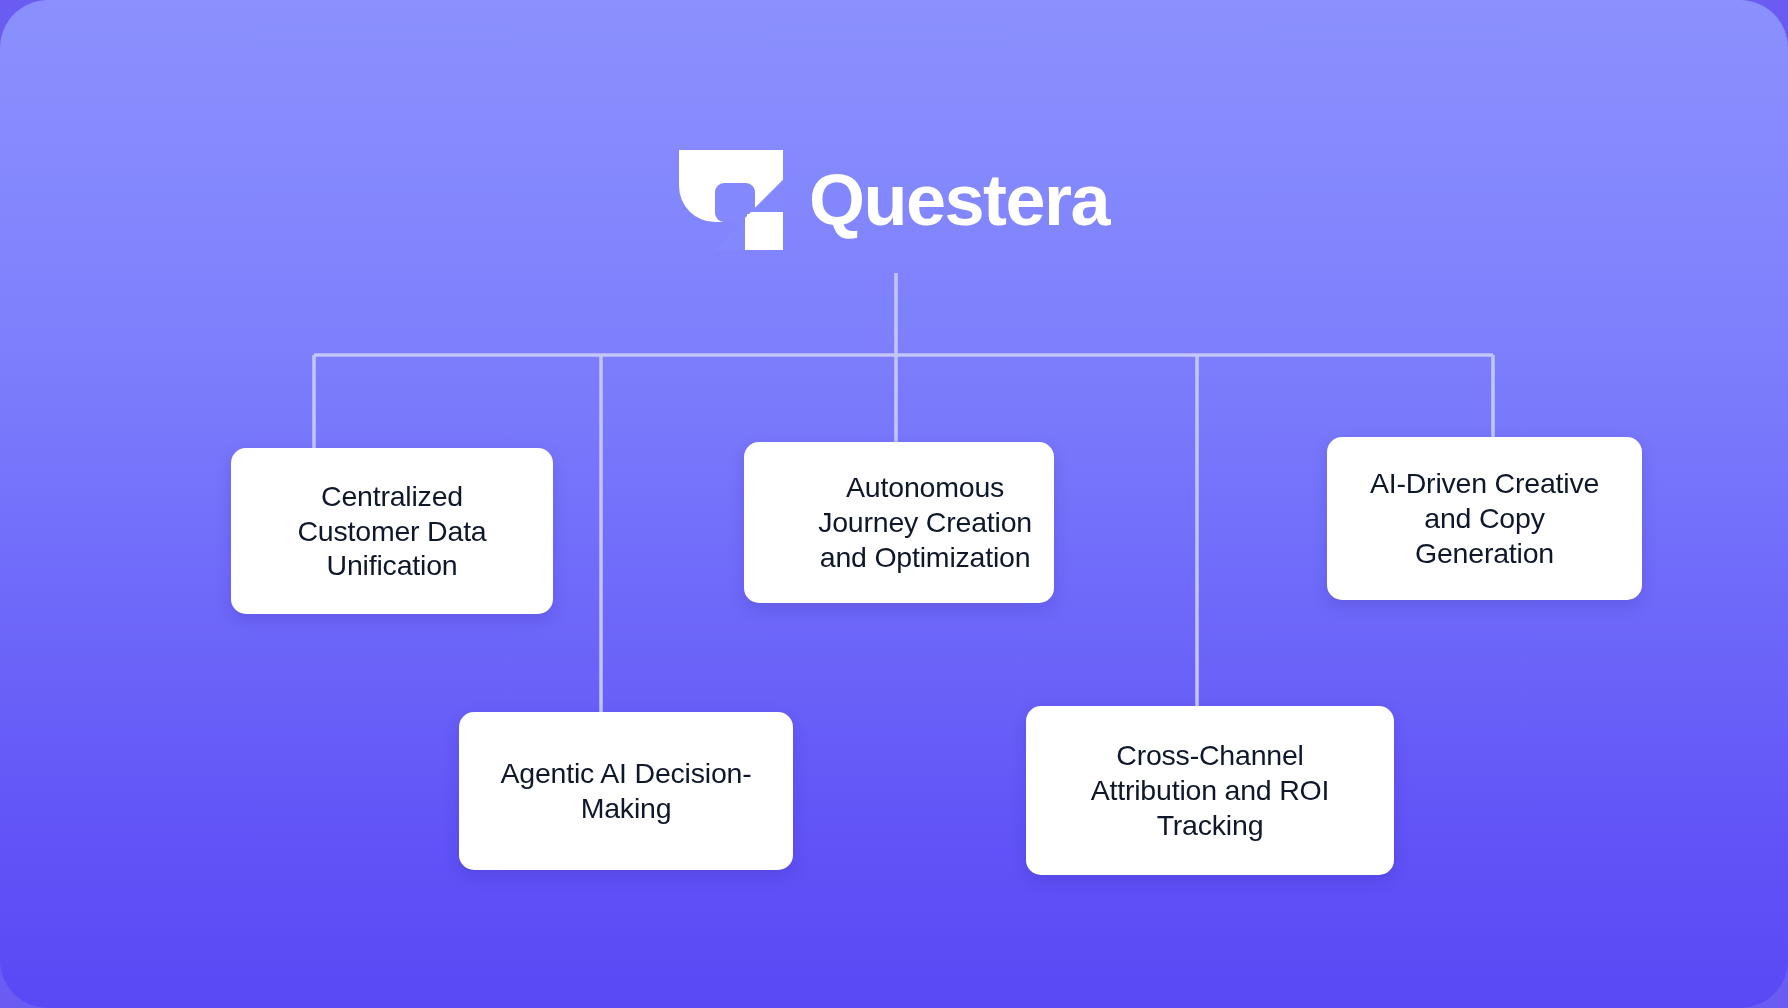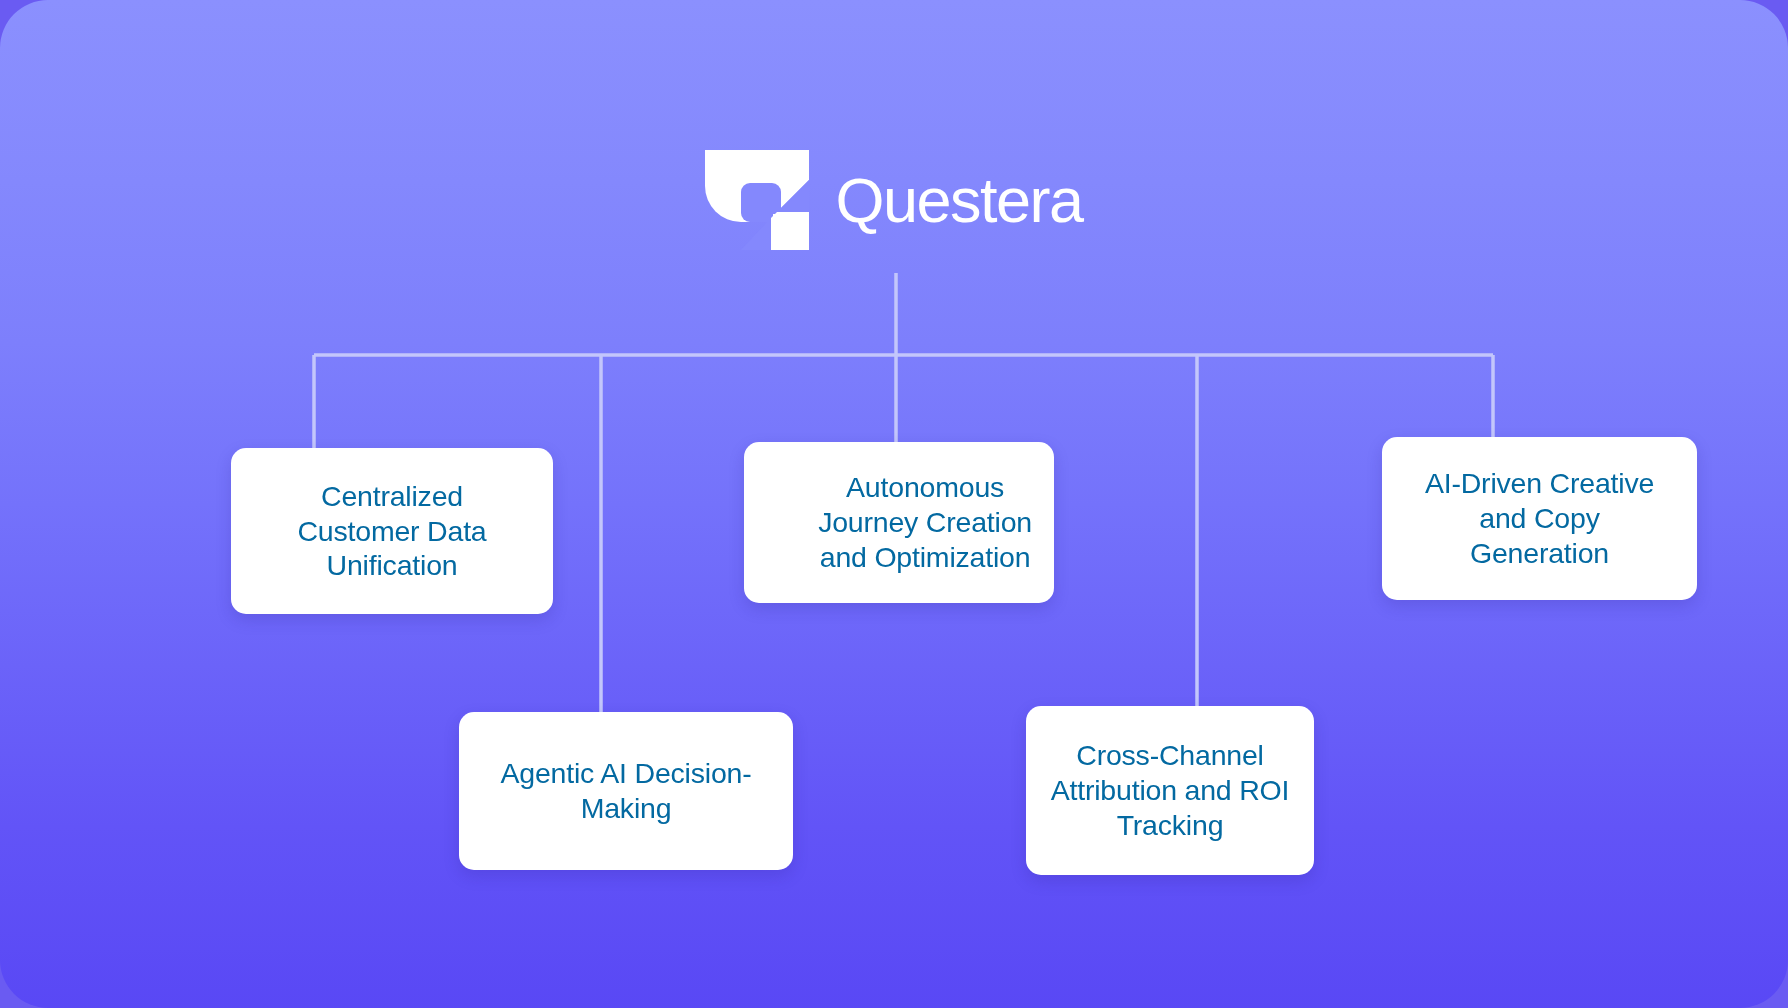--- a/index.html
+++ b/index.html
@@ -43,22 +43,22 @@
     height: 120px;
   }
   #brand-mark {
     display: block;
     width: 104px;
     height: 100px;
     flex: none;
   }
   #brand-name {
     color: #ffffff;
-    font-size: 63px;
-    font-weight: 400;
+    font-size: 72px;
+    font-weight: 700;
     letter-spacing: -1.5px;
     line-height: 1;
     white-space: nowrap;
   }
 
   
   #wires {
     position: absolute;
     left: 0;
     top: 0;
@@ -79,34 +79,34 @@
     background: #ffffff;
     border-radius: 15px;
     box-shadow: 0 6px 16px rgba(40, 30, 140, 0.18);
     display: flex;
     align-items: center;
     justify-content: center;
     box-sizing: border-box;
     padding: 18px 22px;
   }
   .card-label {
-    color: #0369a1;
+    color: #0f172a;
     font-size: 28.5px;
     line-height: 1.22;
     text-align: center;
     font-weight: 400;
     white-space: pre-line;
     letter-spacing: -0.2px;
   }
 
   #card-0 { left: 231px;  top: 448px; width: 322px; height: 166px; }
   #card-1 { left: 744px;  top: 442px; width: 310px; height: 161px; justify-content: flex-end; }
-  #card-2 { left: 1382px; top: 437px; width: 315px; height: 163px; }
+  #card-2 { left: 1327px; top: 437px; width: 315px; height: 163px; }
   #card-3 { left: 459px;  top: 712px; width: 334px; height: 158px; }
-  #card-4 { left: 1026px; top: 706px; width: 288px; height: 169px; }
+  #card-4 { left: 1026px; top: 706px; width: 368px; height: 169px; }
 </style>
 </head>
 <body>
 
 <div id="canvas">
 
   <div id="brand">
     <svg id="brand-mark" viewBox="0 0 104 100" aria-hidden="true">
       <path fill="#ffffff" d="M0 0 H104 V30 L62 72 H36 A36 36 0 0 1 0 36 Z"></path>
       <rect fill="#8488fd" x="36" y="33" width="40" height="39" rx="9"></rect>

